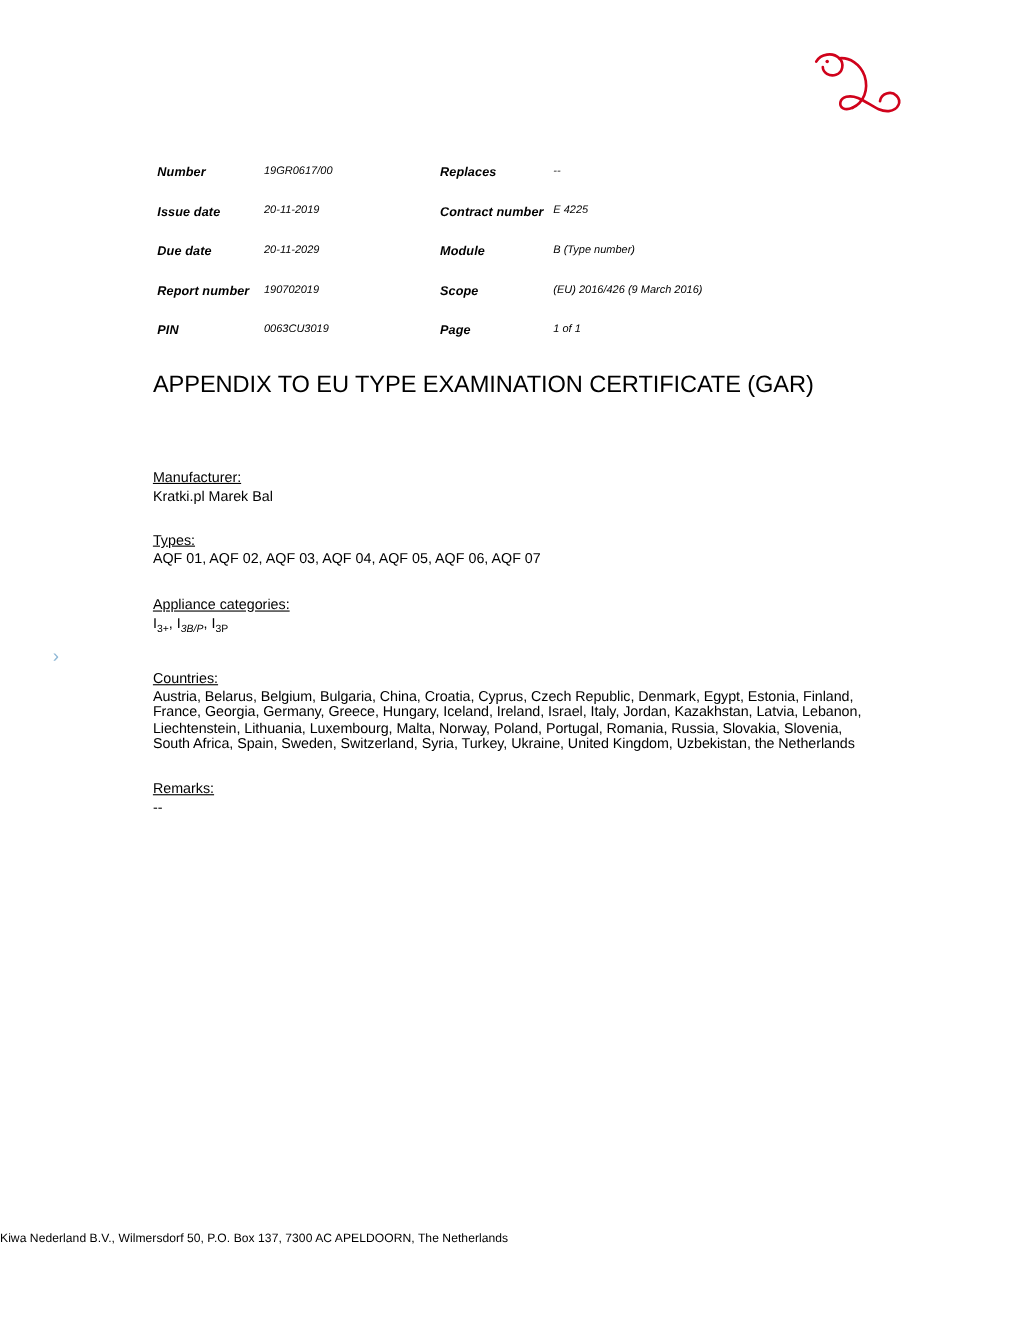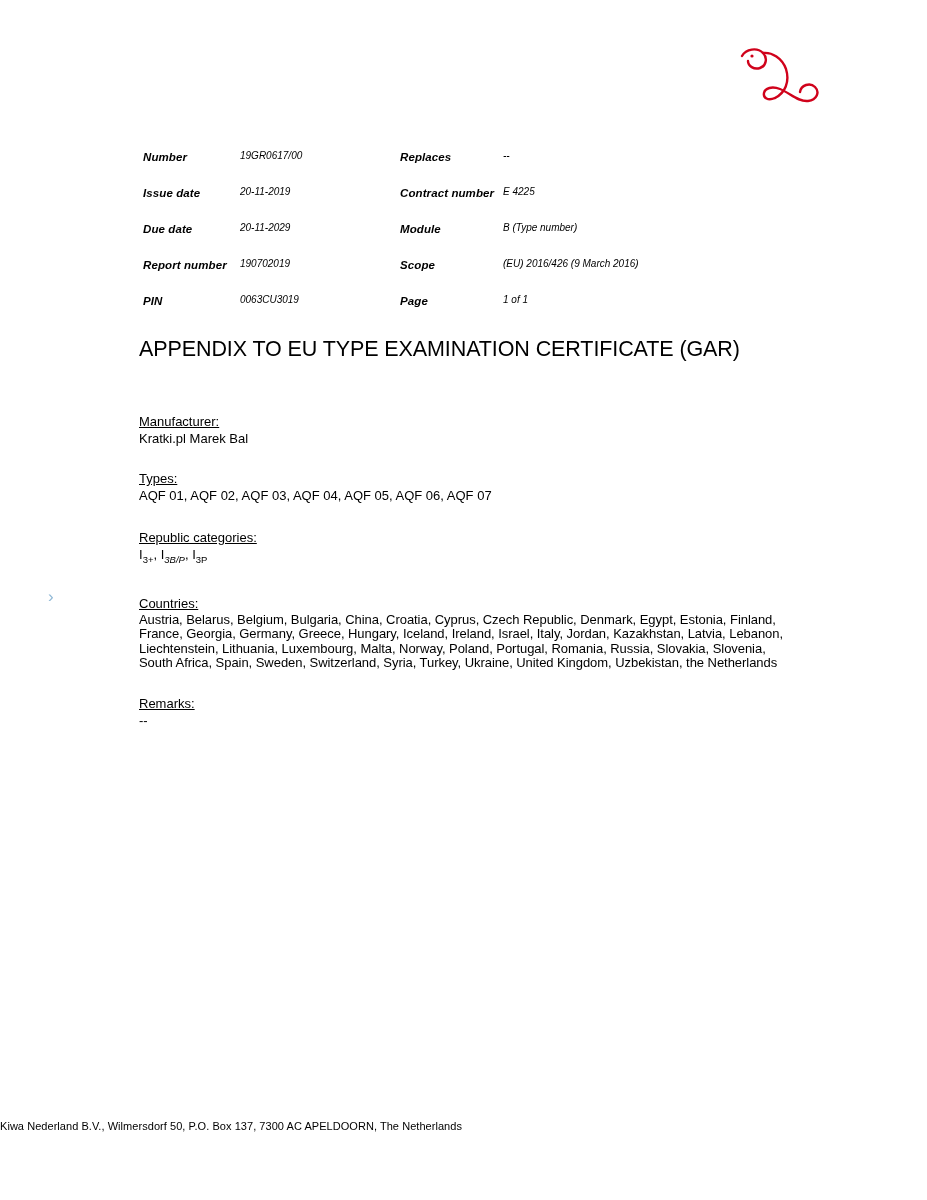--- a/index.html
+++ b/index.html
@@ -84,21 +84,21 @@
     font-weight: normal;
     letter-spacing: -0.1px;
     white-space: nowrap;
     text-align: right;
   }
 
   
   .sections {
     position: absolute;
     left: 139px;
-    top: 413px;
+    top: 425px;
     width: 700px;
   }
   .section {
     margin-bottom: 22px;
   }
   .section-head {
     font-size: 13px;
     text-decoration: underline;
     line-height: 17px;
     margin-bottom: 1px;
@@ -214,21 +214,21 @@
       <div class="section-body">Kratki.pl Marek Bal</div>
     </div>
 
     <div class="section" id="sec-types">
       <div class="section-head">Types:</div>
       <div class="section-body">AQF 01, AQF 02, AQF 03, AQF 04, AQF 05, AQF 06, AQF 07</div>
     </div>
 
 
     <div class="section" id="sec-appliance-categories">
-      <div class="section-head">Republic categories:</div>
+      <div class="section-head">Appliance categories:</div>
       <div class="section-body"><span><span>I</span><span class="sub">3+</span></span>, <span><span>I</span><span class="sub ital">3B/P</span></span>, <span><span>I</span><span class="sub">3P</span></span></div>
     </div>
 
     <div class="section" id="sec-countries">
       <div class="section-head">Countries:</div>
       <div class="section-body countries">Austria, Belarus, Belgium, Bulgaria, China, Croatia, Cyprus, Czech Republic, Denmark, Egypt, Estonia, Finland,
 France, Georgia, Germany, Greece, Hungary, Iceland, Ireland, Israel, Italy, Jordan, Kazakhstan, Latvia, Lebanon,
 Liechtenstein, Lithuania, Luxembourg, Malta, Norway, Poland, Portugal, Romania, Russia, Slovakia, Slovenia,
 South Africa, Spain, Sweden, Switzerland, Syria, Turkey, Ukraine, United Kingdom, Uzbekistan, the Netherlands</div>
     </div>

